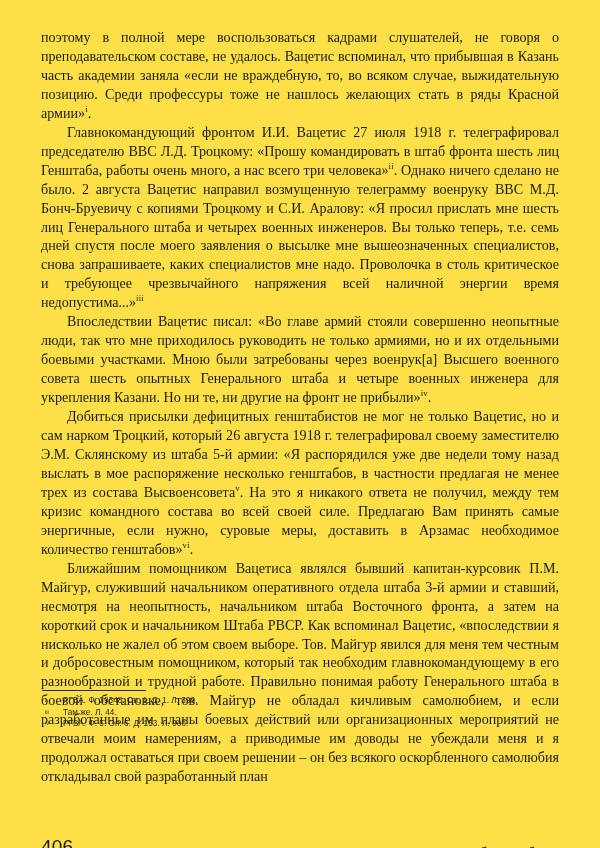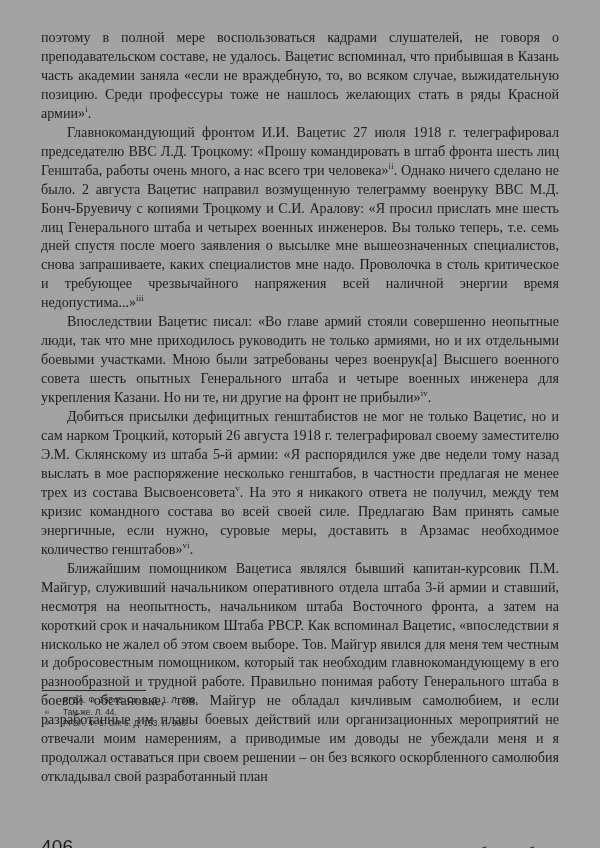--- a/index.html
+++ b/index.html
@@ -4,21 +4,21 @@
 <style>
   html, body {
     margin: 0;
     padding: 0;
     background: #ffffff;
   }
   .page {
     position: relative;
     width: 600px;
     height: 848px;
-    background: #a3a3a3;
+    background: #fde047;
     overflow: hidden;
     font-family: "Liberation Serif", "DejaVu Serif", serif;
     color: #1c1c1c;
     text-decoration: underline;
   }
   .body-block {
     position: absolute;
     left: 41px;
     top: 28px;
     width: 518px;

